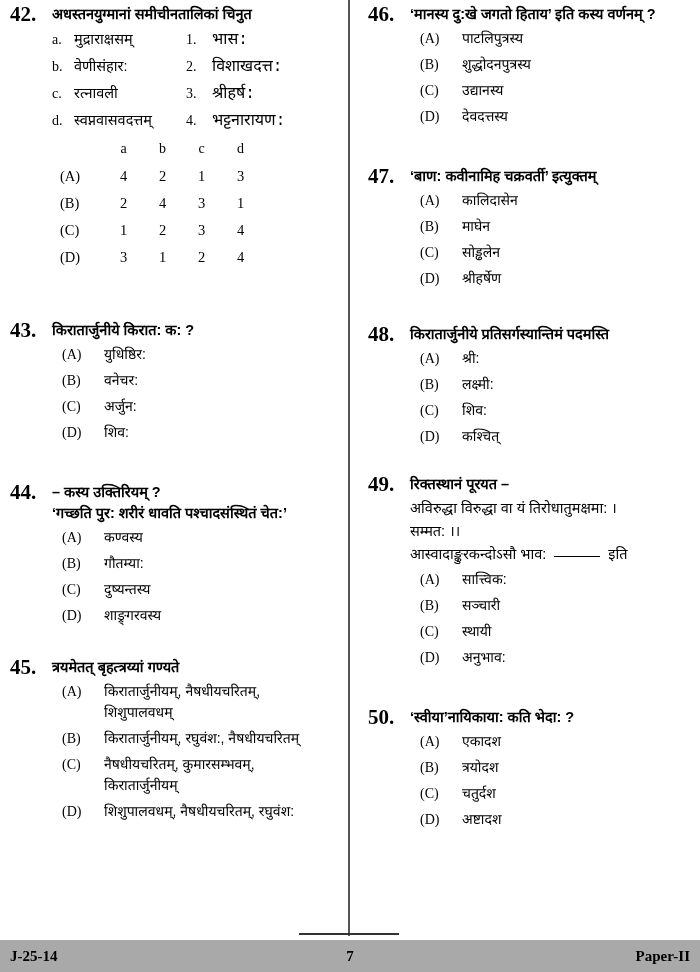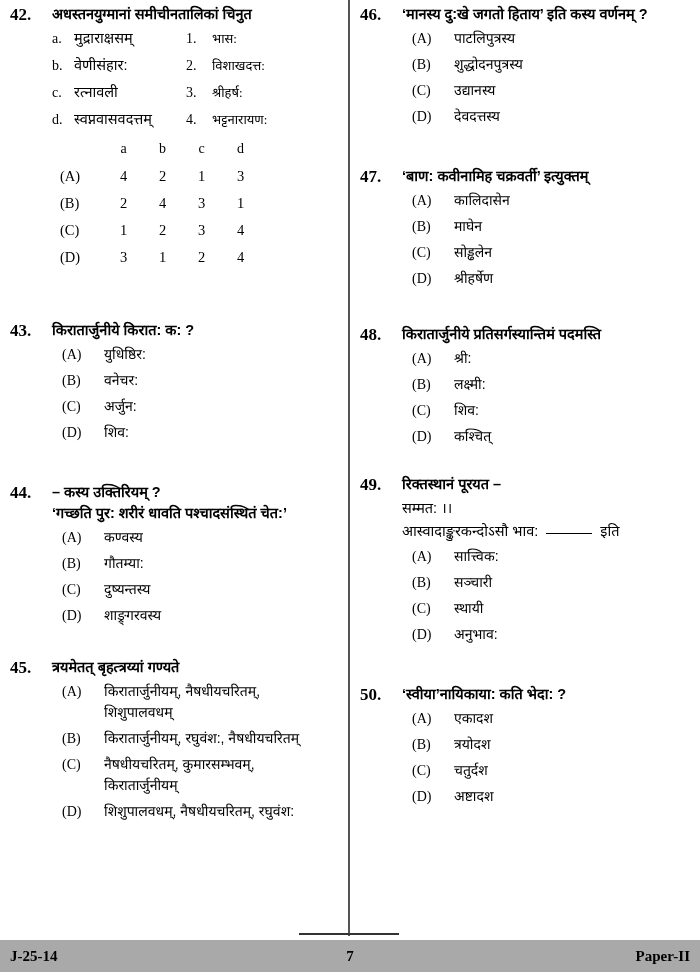--- a/index.html
+++ b/index.html
@@ -42,35 +42,35 @@
     position: absolute;
     left: 0; top: 0;
     width: 700px; height: 930px;
     display: flex;
   }
   .col {
     position: relative;
     width: 348px;
     padding: 4px 6px 0 10px;
   }
-  .col.right { width: 352px; padding-left: 12px; }
+  .col.right { width: 352px; padding-left: 20px; }
 
   
   .q {
     position: relative;
     display: block;
     padding-left: 42px;
   }
   .q-num {
     position: absolute;
     left: 0; top: 0;
     width: 34px;
     text-align: left;
     font-weight: bold;
-    font-size: 17px;
+    font-size: 21px;
     line-height: 21px;
     font-family: "Liberation Serif", "DejaVu Serif", serif;
   }
   .q-text {
     font-size: 14.5px;
     line-height: 21px;
     font-family: "Liberation Sans", "DejaVu Sans", sans-serif;
     font-weight: 700;
   }
   .q-text .line { display: block; white-space: nowrap; }
@@ -121,22 +121,22 @@
     font-weight: 500;
     white-space: nowrap;
   }
   .pair-idx {
     width: 26px;
     flex: 0 0 26px;
     font-size: 14px;
     font-family: "Liberation Serif", "DejaVu Serif", serif;
   }
   .pair-right {
-    font-size: 13px;
-    font-family: Liberation Serif, serif;
+    font-size: 16px;
+    font-family: Liberation Mono, monospace;
     font-weight: 500;
     white-space: nowrap;
   }
 
   
   .matrix { margin-top: 10px; margin-left: 8px; }
   .matrix-row {
     display: flex;
     align-items: baseline;
     height: 27px;
@@ -438,20 +438,21 @@
           </div>
         </div>
       </div>
 
       <div class="sp-22"></div>
 
       <div class="q">
         <div class="q-num">49.</div>
         <div class="q-text">रिक्तस्थानं पूरयत –</div>
         <div class="verse">
+          <span class="line">अविरुद्धा विरुद्धा वा यं तिरोधातुमक्षमा: ।</span>
           <span class="line">सम्मत: ।।</span>
           <span class="line">
             <span>आस्वादाङ्कुरकन्दोऽसौ   भाव:</span><span class="blank-rule"></span><span>इति</span>
           </span>
         </div>
         <div class="opts">
           <div class="opt">
             <span class="opt-key">(A)</span>
             <span class="opt-val">सात्त्विक:</span>
           </div>

